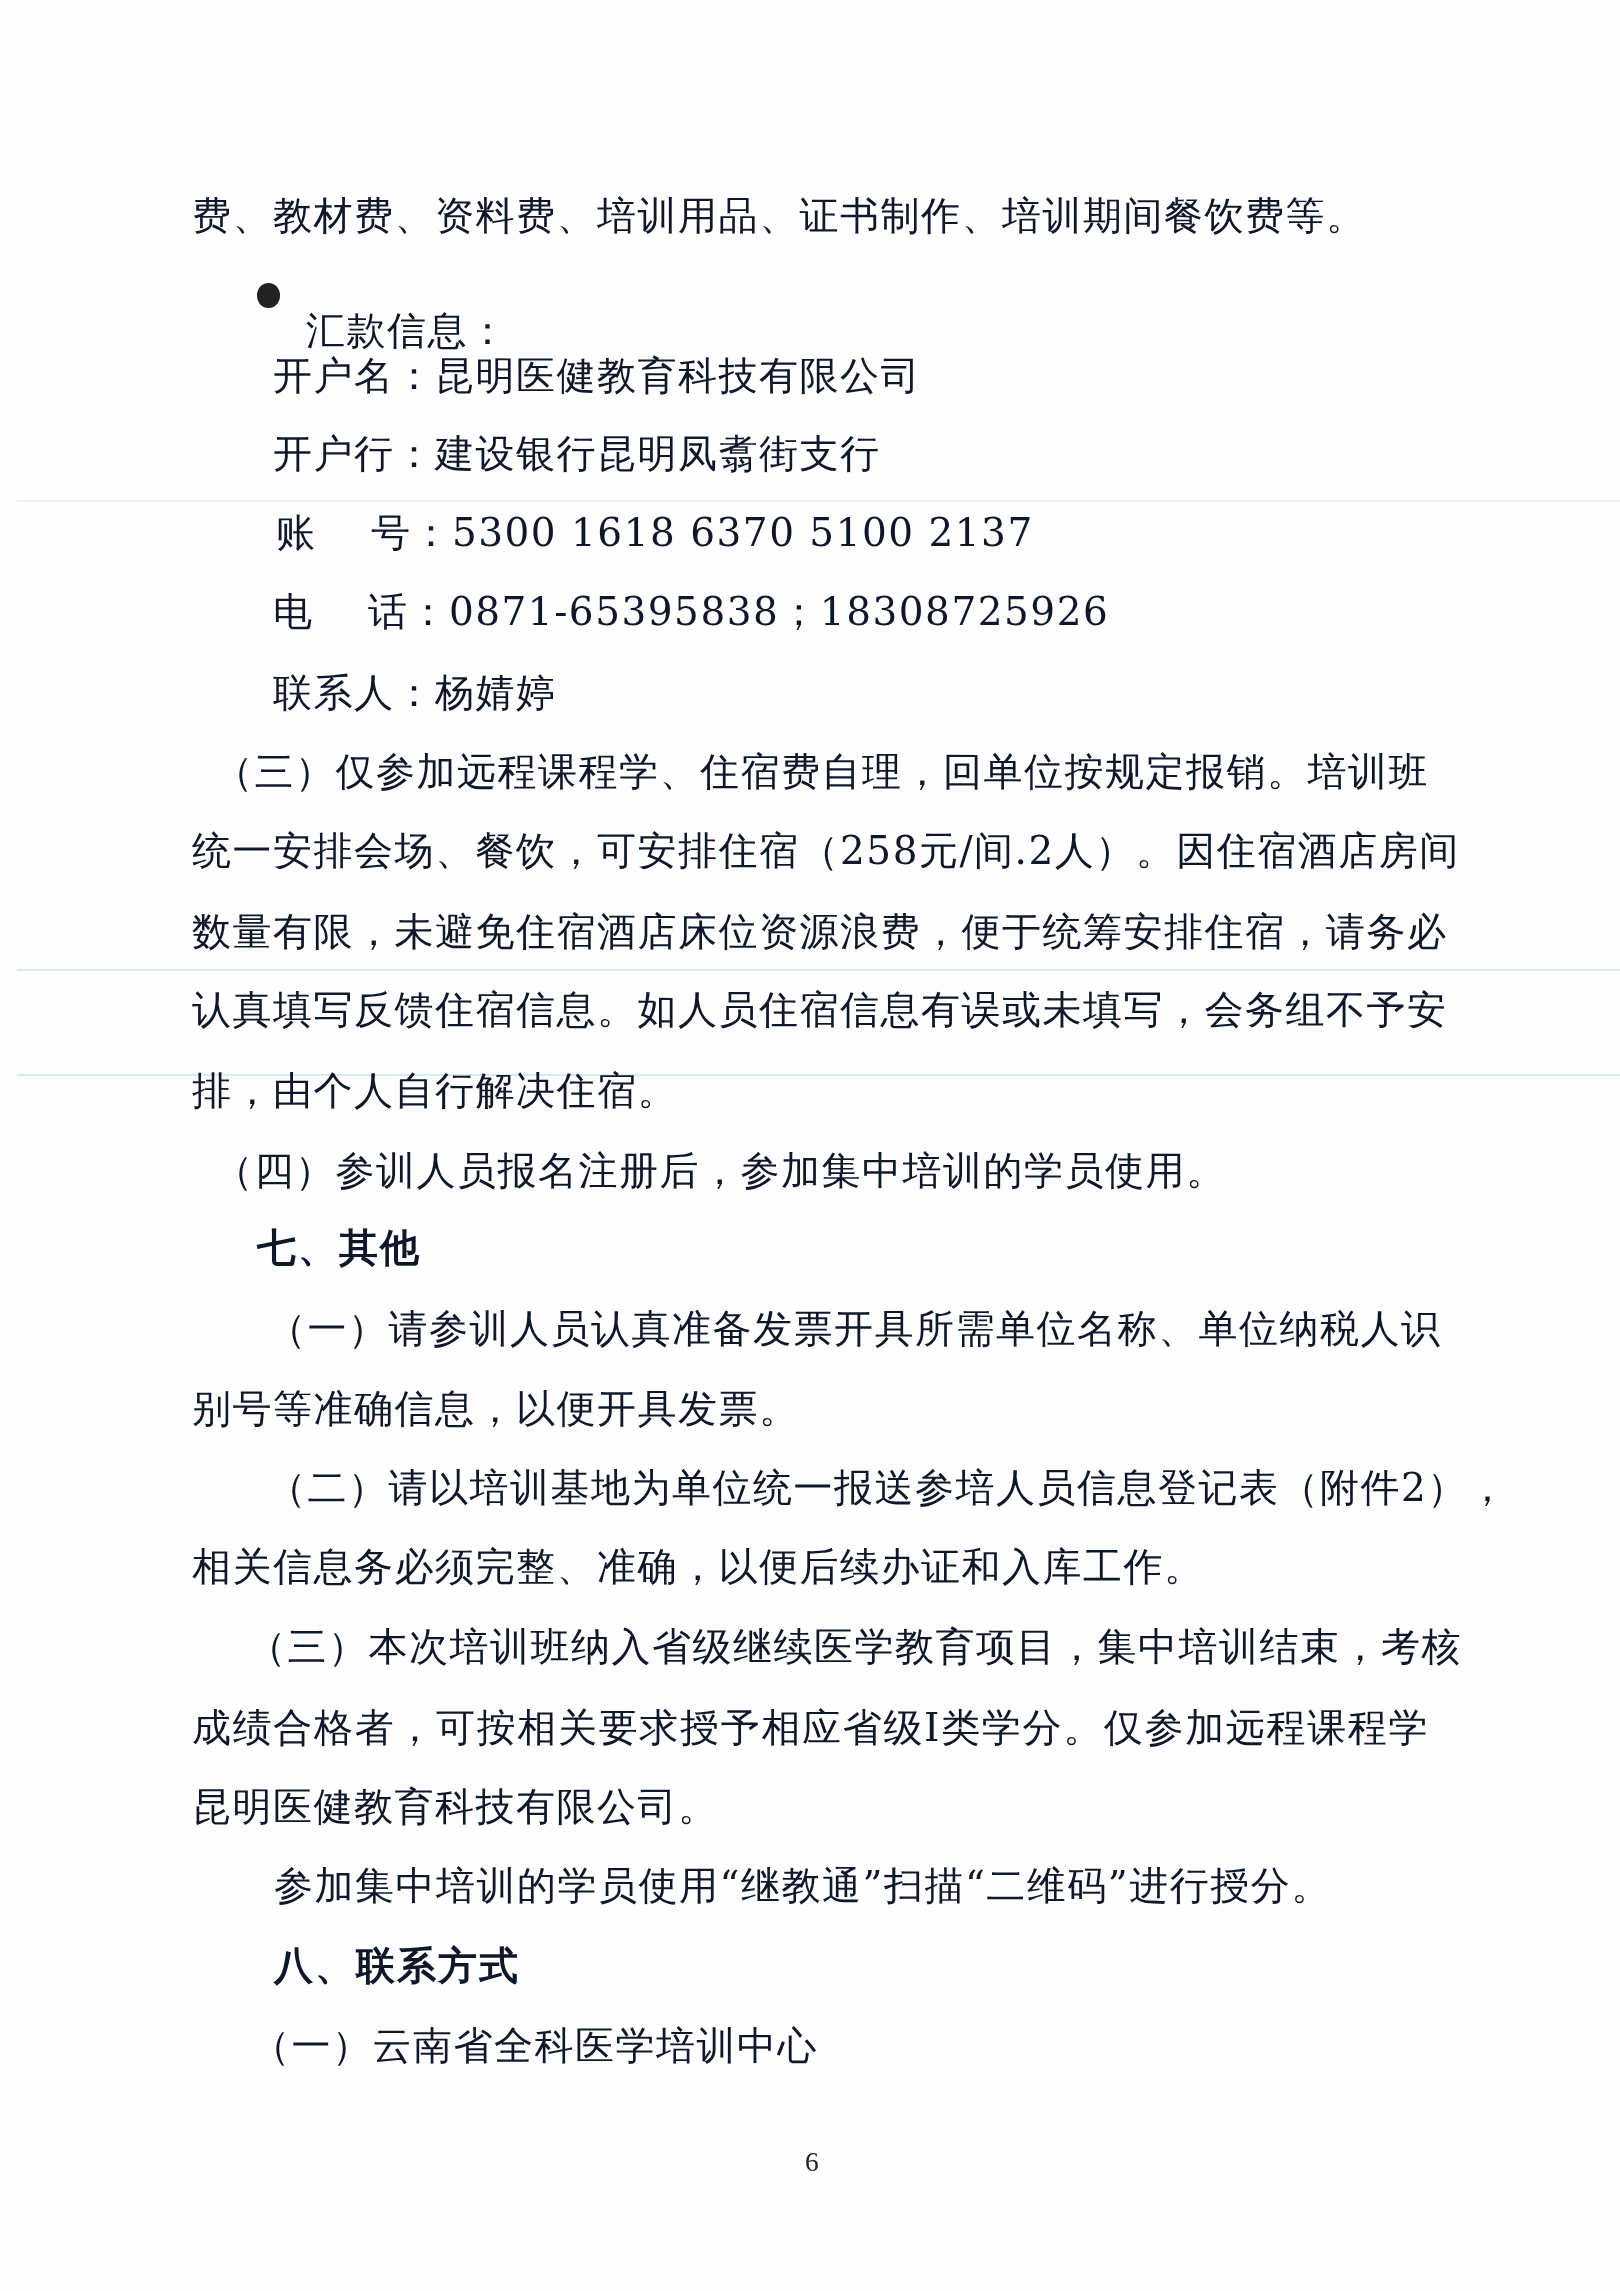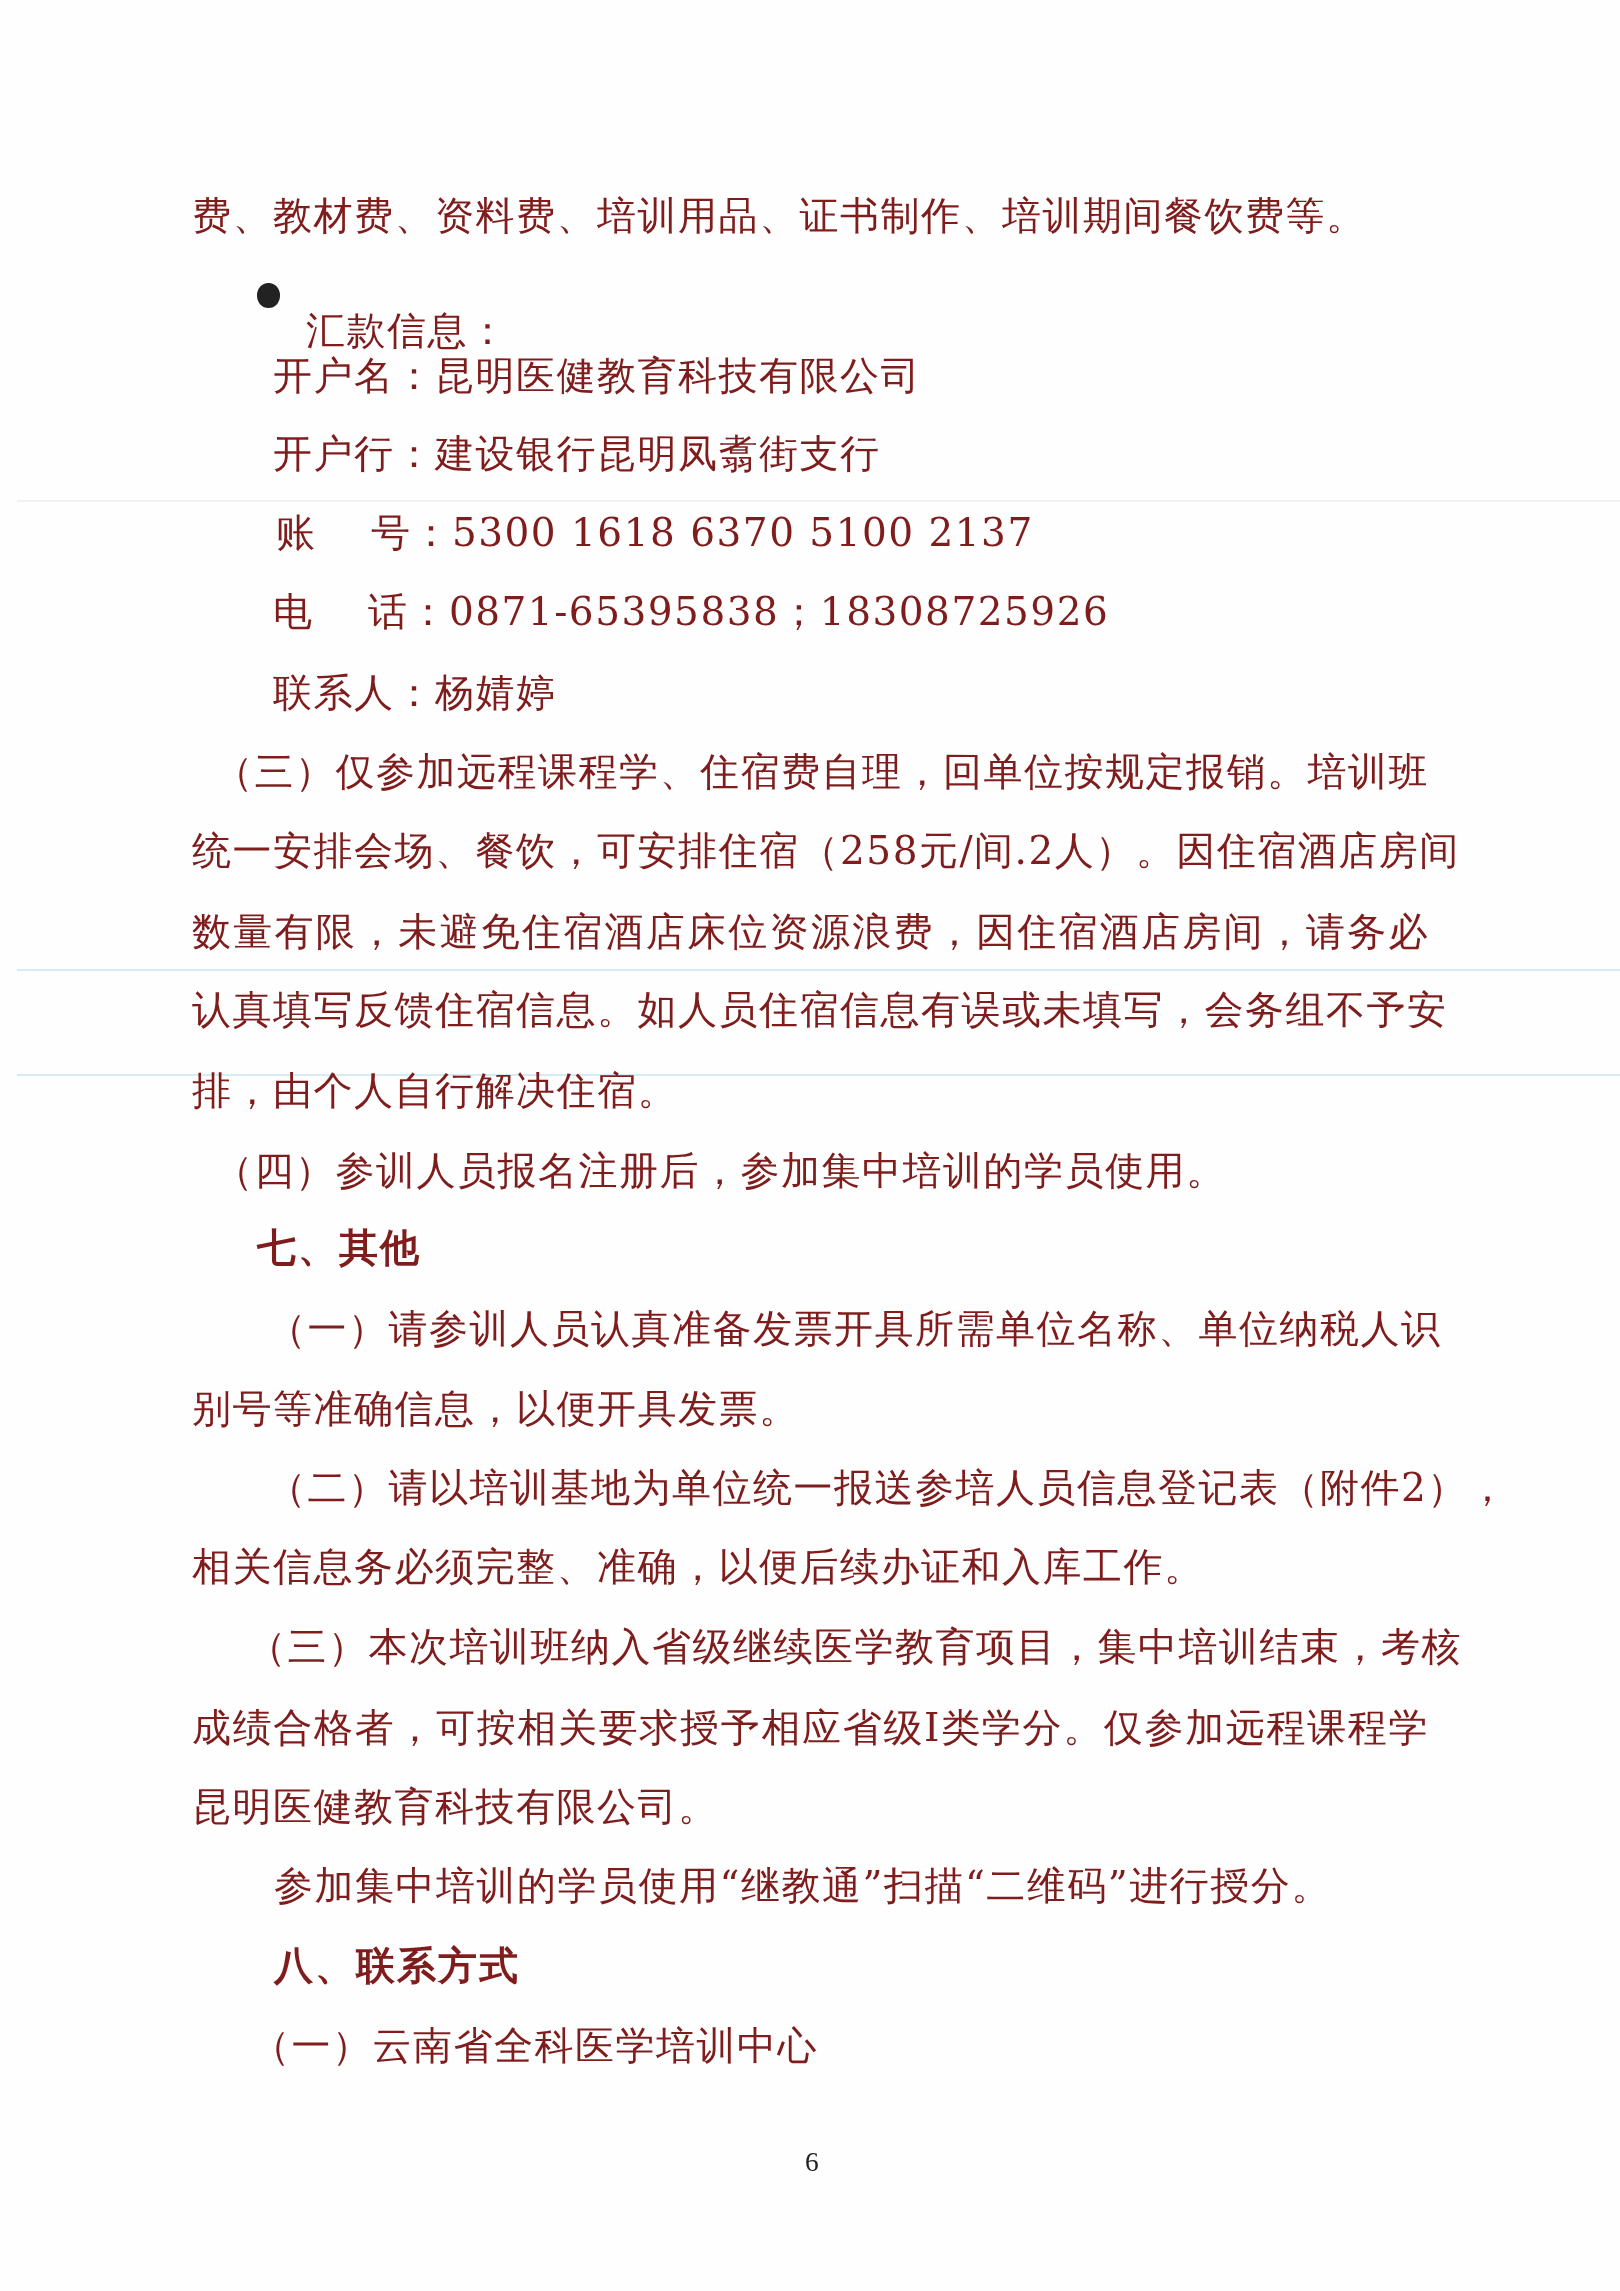--- a/index.html
+++ b/index.html
@@ -6,21 +6,21 @@
   body { width: 1620px; height: 2292px; position: relative; overflow: hidden; }
   .page { position: absolute; left: 0; top: 0; width: 1620px; height: 2292px; background: #fefefe; }
   .line {
     position: absolute;
     left: 192px;
     width: 1237px;
     height: 59px;
     line-height: 59px;
     font-family: "DejaVu Serif", "Liberation Serif", serif;
     font-size: 39px;
-    color: #7f1d1d;
+    color: #0f172a;
     white-space: nowrap;
     letter-spacing: 1.5px;
   }
   .justify { text-align: justify; text-align-last: justify; }
   .heading { font-family: "DejaVu Sans", "Liberation Sans", sans-serif; font-weight: bold; letter-spacing: 2px; }
   .bullet {
     position: absolute; width: 22.5px; height: 24.5px; border-radius: 50%;
     background: #222; left: 257px; top: 283px;
   }
   .scanline { position: absolute; height: 2px; }
@@ -43,21 +43,21 @@
   <div id="text-body">
       <div class="line" style="top: 186px; left: 192px; width: 1237px;">费、教材费、资料费、培训用品、证书制作、培训期间餐饮费等。</div>
       <div class="line" style="top: 265px; left: 306px; width: 1123px; margin-top: 36px;">汇款信息：</div>
       <div class="line" style="top: 346px; left: 273px; width: 1156px;">开户名：昆明医健教育科技有限公司</div>
       <div class="line" style="top: 424px; left: 273px; width: 1156px;">开户行：建设银行昆明凤翥街支行</div>
       <div class="line" style="top: 503px; left: 276px; width: 1156px;">账　 号：5300 1618 6370 5100 2137</div>
       <div class="line" style="top: 582px; left: 273px; width: 1156px;">电　 话：0871-65395838；18308725926</div>
       <div class="line" style="top: 663px; left: 273px; width: 1156px;">联系人：杨婧婷</div>
       <div class="line justify" style="top: 742px; left: 214px; width: 1215px;">（三）仅参加远程课程学、住宿费自理，回单位按规定报销。培训班</div>
       <div class="line justify" style="top: 821px; left: 192px; width: 1237px;">统一安排会场、餐饮，可安排住宿（258元/间.2人）。因住宿酒店房间</div>
-      <div class="line justify" style="top: 902px; left: 192px; width: 1237px;">数量有限，未避免住宿酒店床位资源浪费，因住宿酒店房间，请务必</div>
+      <div class="line justify" style="top: 902px; left: 192px; width: 1237px;">数量有限，未避免住宿酒店床位资源浪费，便于统筹安排住宿，请务必</div>
       <div class="line justify" style="top: 980px; left: 192px; width: 1237px;">认真填写反馈住宿信息。如人员住宿信息有误或未填写，会务组不予安</div>
       <div class="line" style="top: 1061px; left: 192px; width: 1237px;">排，由个人自行解决住宿。</div>
       <div class="line" style="top: 1141px; left: 214px; width: 1215px;">（四）参训人员报名注册后，参加集中培训的学员使用。</div>
       <div class="line heading" style="top: 1218px; left: 257px; width: 1172px;">七、其他</div>
       <div class="line justify" style="top: 1299px; left: 267px; width: 1162px;">（一）请参训人员认真准备发票开具所需单位名称、单位纳税人识</div>
       <div class="line" style="top: 1379px; left: 192px; width: 1237px;">别号等准确信息，以便开具发票。</div>
       <div class="line justify" style="top: 1458px; left: 267px; width: 1162px;">（二）请以培训基地为单位统一报送参培人员信息登记表（附件2），</div>
       <div class="line" style="top: 1537px; left: 192px; width: 1237px;">相关信息务必须完整、准确，以便后续办证和入库工作。</div>
       <div class="line justify" style="top: 1617px; left: 247px; width: 1182px;">（三）本次培训班纳入省级继续医学教育项目，集中培训结束，考核</div>
       <div class="line justify" style="top: 1698px; left: 192px; width: 1237px;">成绩合格者，可按相关要求授予相应省级Ⅰ类学分。仅参加远程课程学</div>

